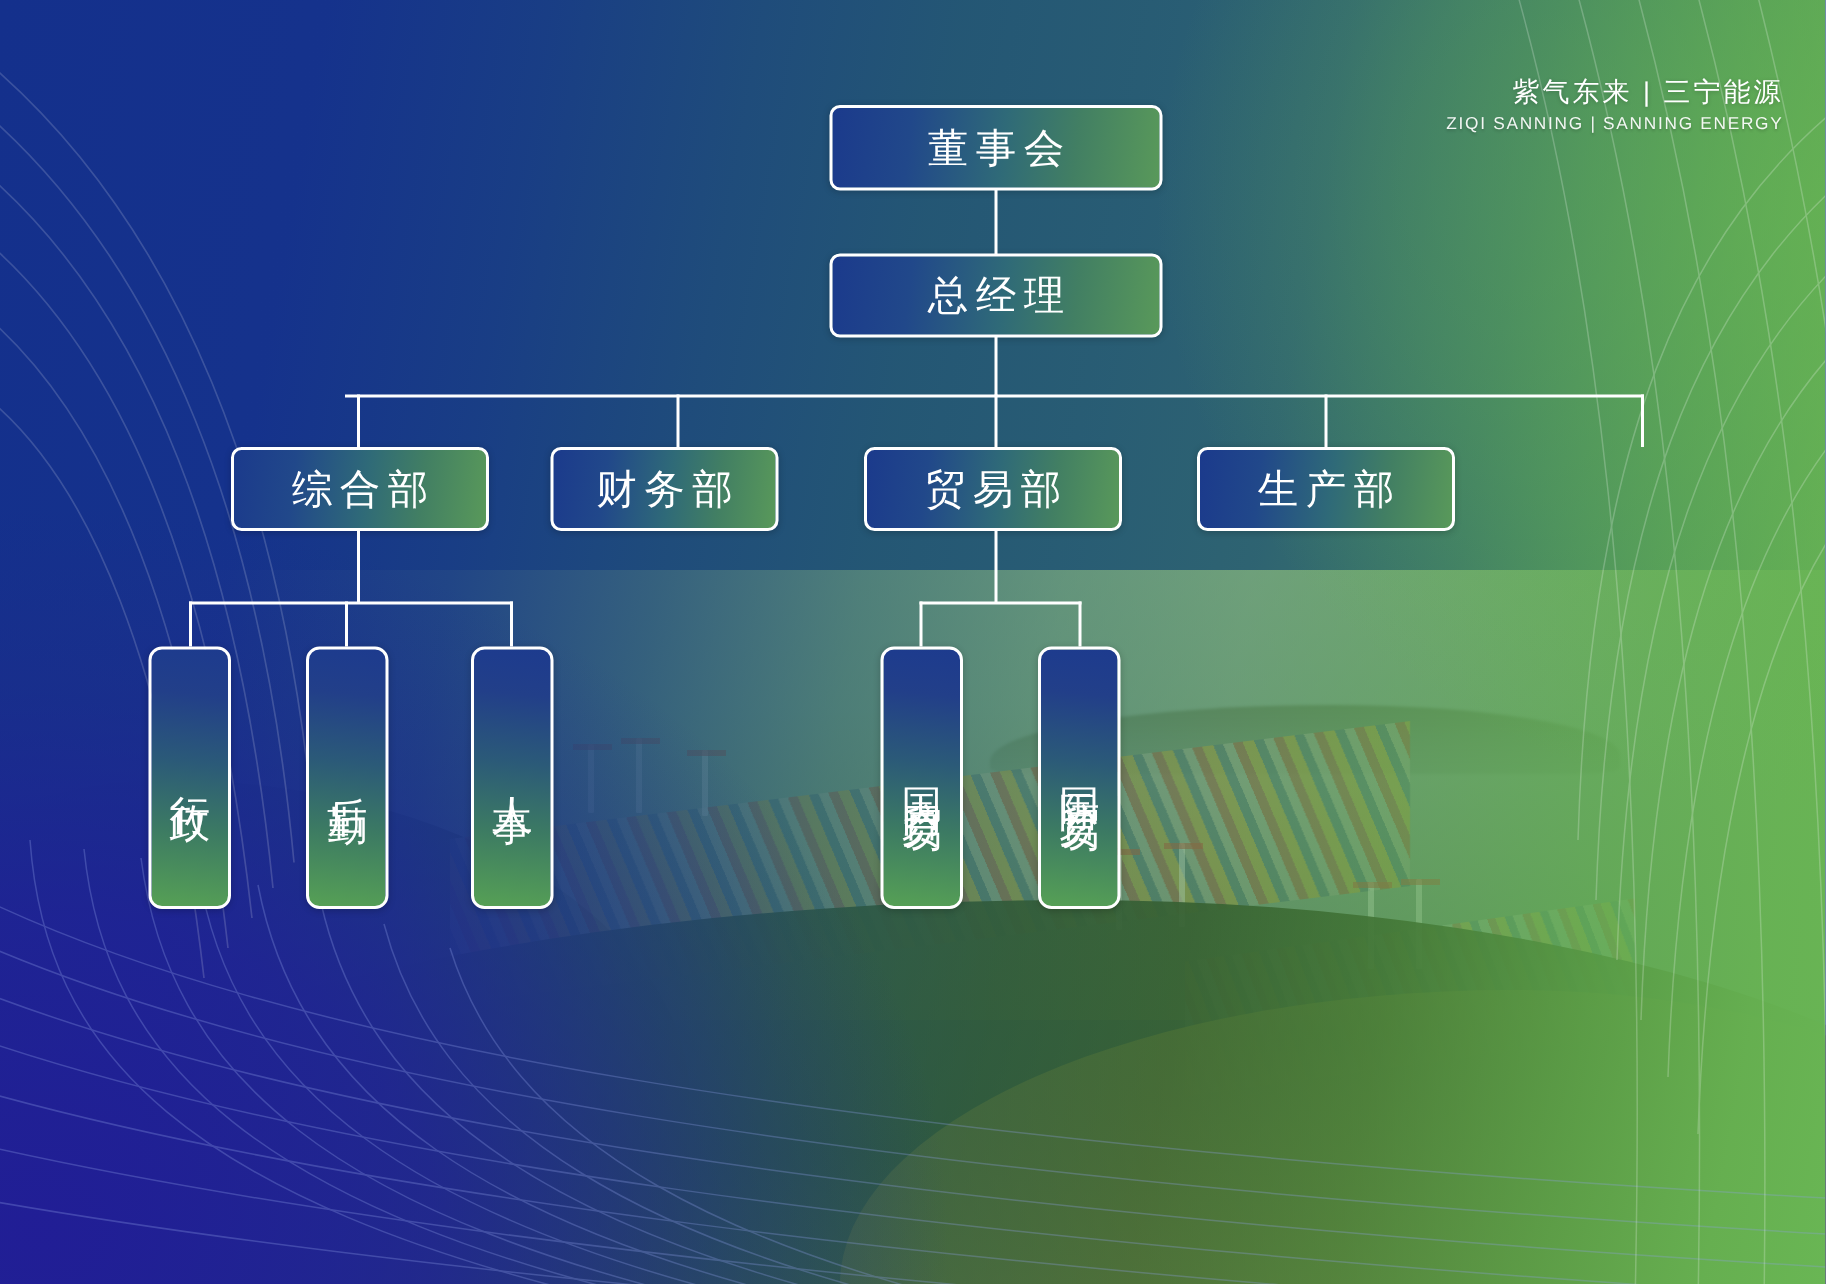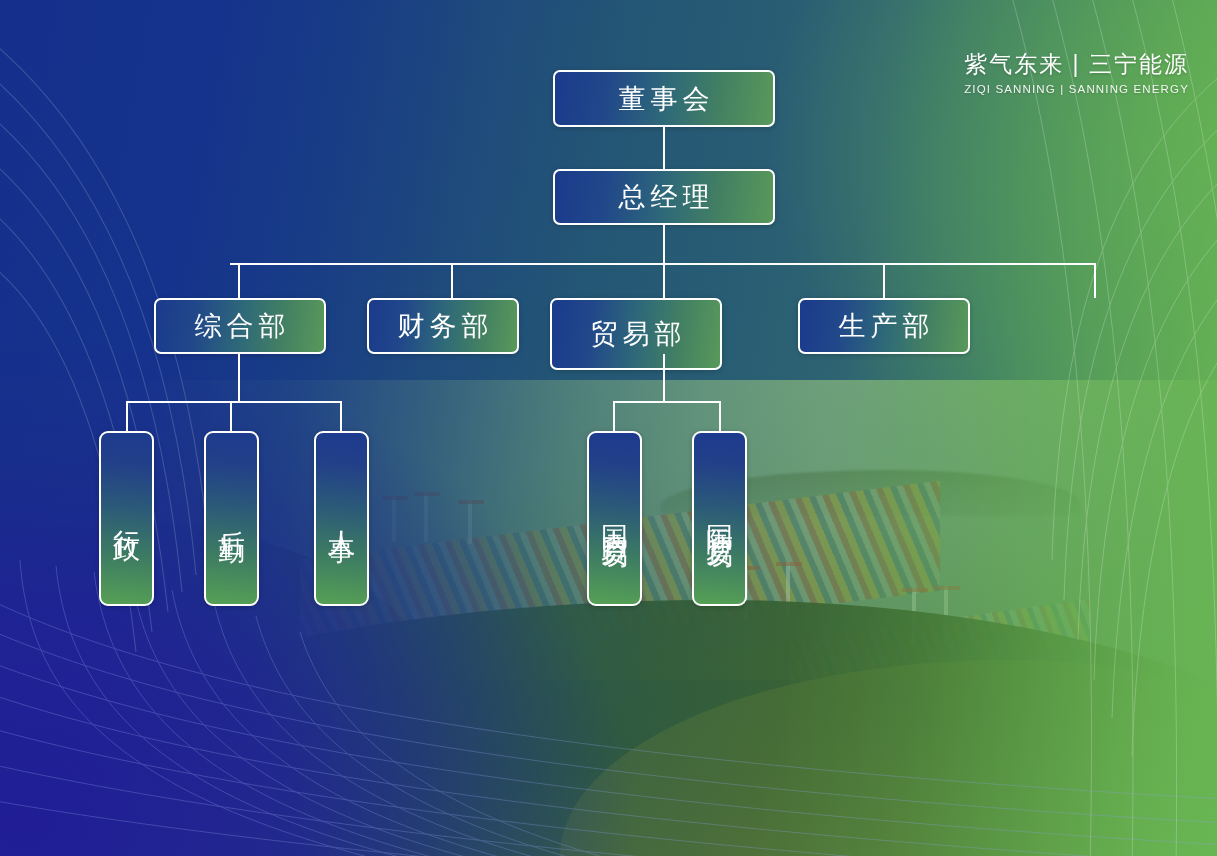--- a/index.html
+++ b/index.html
@@ -148,21 +148,21 @@
 
   
   .logo {
     position: absolute;
     right: 28px; top: 50px;
     z-index: 20;
     text-align: right;
     color: #ffffff;
   }
   .logo-cn {
-    font-size: 23px;
+    font-size: 18px;
     letter-spacing: 2px;
     line-height: 1.25;
     font-weight: 400;
     text-shadow: 0 1px 3px rgba(0,0,0,.22);
     white-space: nowrap;
   }
   .logo-en {
     font-size: 11.5px;
     letter-spacing: 1.15px;
     line-height: 1.4;
@@ -311,21 +311,21 @@
     <div class="conn hline" style="left:573px; top:401px; width:108px;"></div>
     <div class="conn vline" style="left:573px; top:401px; height:30px;"></div>
     <div class="conn vline" style="left:679px; top:401px; height:30px;"></div>
 
     <div class="node h" style="left:513px; top:70px; width:222px; height:57px;">董事会</div>
 
     <div class="node h" style="left:513px; top:169px; width:222px; height:56px;">总经理</div>
 
     <div class="node h" style="left:114px; top:298px; width:172px; height:56px;">综合部</div>
     <div class="node h" style="left:327px; top:298px; width:152px; height:56px;">财务部</div>
-    <div class="node h" style="left:510px; top:298px; width:172px; height:72px;">贸易部</div>
+    <div class="node h" style="left:536px; top:298px; width:172px; height:56px;">贸易部</div>
     <div class="node h" style="left:758px; top:298px; width:172px; height:56px;">生产部</div>
 
     <div class="node v" style="left:59px; top:431px; width:55px; height:175px;">行政</div>
     <div class="node v" style="left:164px; top:431px; width:55px; height:175px;">后勤</div>
     <div class="node v" style="left:274px; top:431px; width:55px; height:175px;">人事</div>
 
     <div class="node v" style="left:547px; top:431px; width:55px; height:175px;">国内贸易</div>
     <div class="node v" style="left:652px; top:431px; width:55px; height:175px;">国际贸易</div>
 
   </div>

